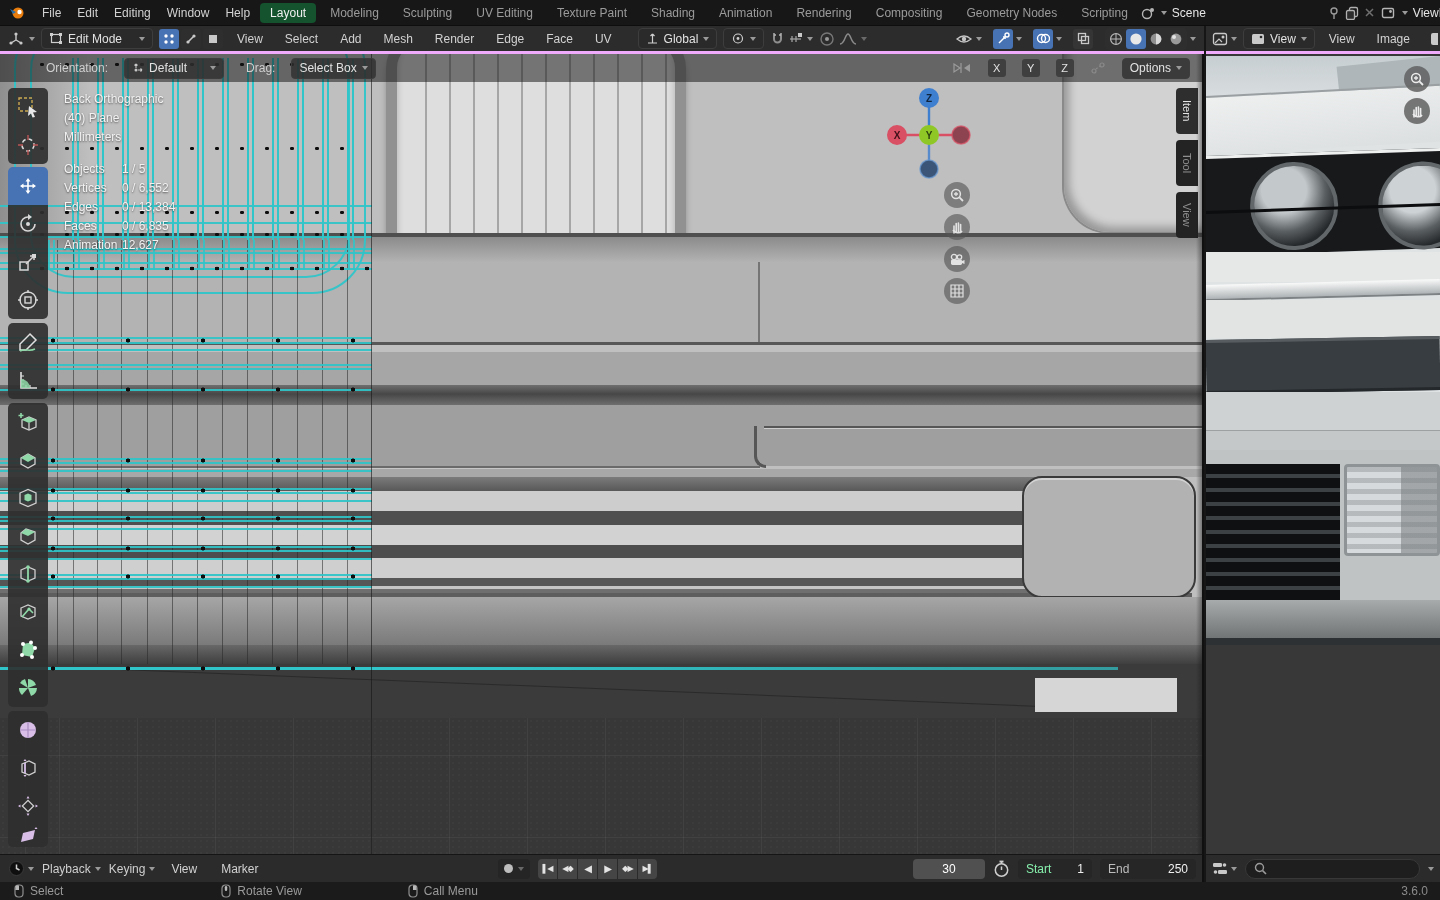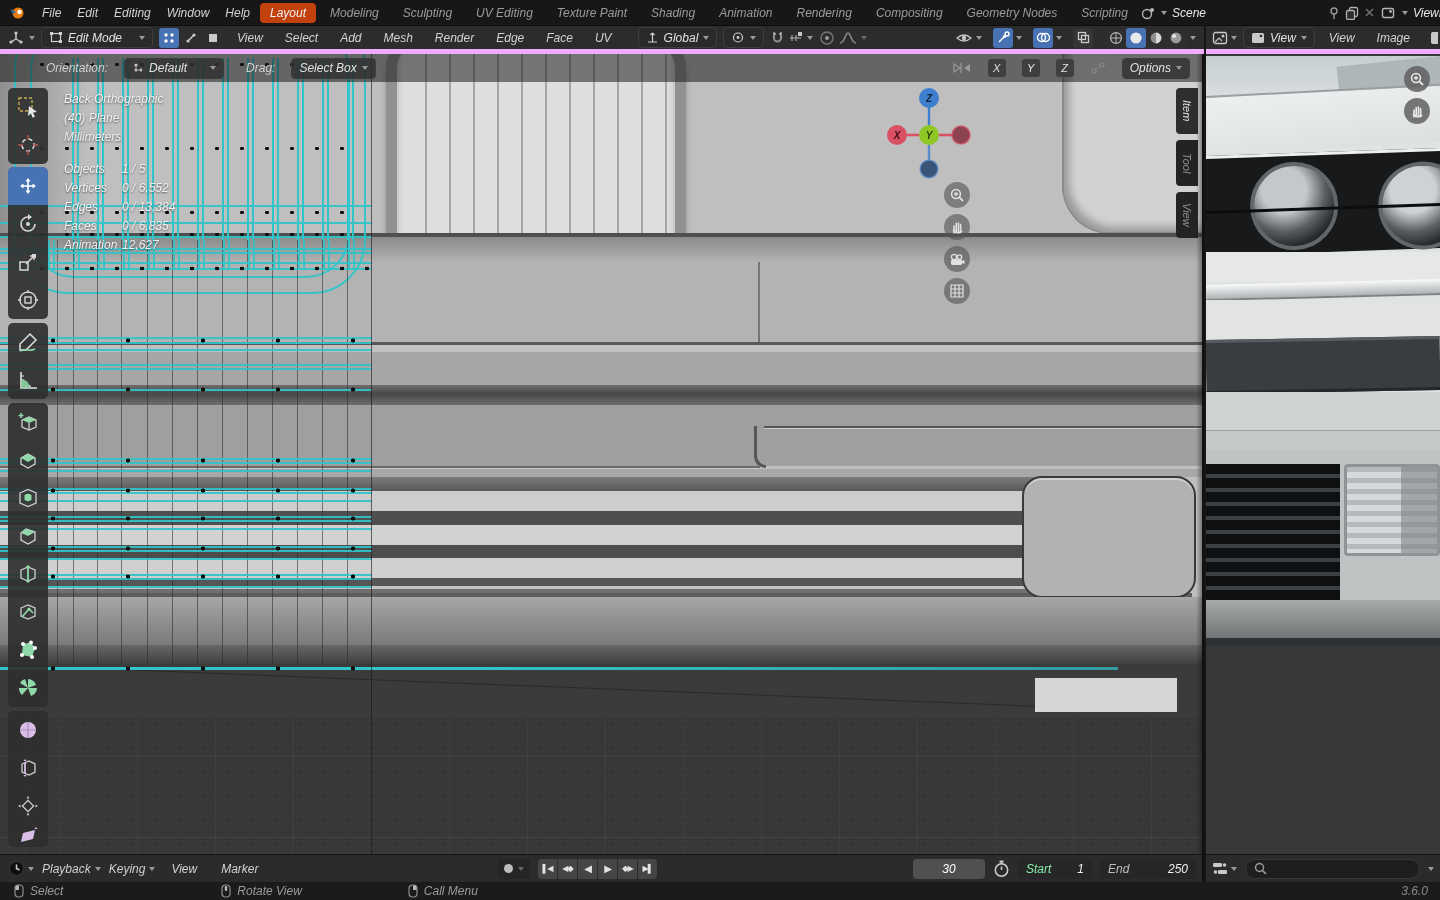--- a/index.html
+++ b/index.html
@@ -1,34 +1,34 @@
 <!DOCTYPE html>
 <html><head>
 <meta charset="utf-8">
 <style>
   * { margin:0; padding:0; box-sizing:border-box; }
   html,body { width:1440px; height:900px; overflow:hidden; background:#101010;
     font-family:"Liberation Sans","DejaVu Sans",sans-serif; }
-  #app { position:relative; width:1440px; height:900px; background:#161616;font-style:italic; }
+  #app { position:relative; width:1440px; height:900px; background:#161616; }
   .abs { position:absolute; }
   .row { display:flex; align-items:center; }
   .txt { color:#cfcfcf; font-size:12px; white-space:nowrap; }
   .chev { width:0;height:0;border-left:3.5px solid transparent;border-right:3.5px solid transparent;border-top:4px solid #9a9a9a; display:inline-block; }
   .pill { display:flex; align-items:center; gap:5px; background:#2a2a2a; border:1px solid #3d3d3d;
           border-radius:4px; height:21px; padding:0 7px; color:#e2e2e2; font-size:12px; white-space:nowrap;}
   .menuitem { color:#d2d2d2; font-size:12px; padding:0 8px; white-space:nowrap; }
   svg { display:block; }
 
   
   #topbar { left:0; top:0; width:1440px; height:26px; background:#171717; display:flex; align-items:center; border-bottom:1px solid #0e0e0e;}
   .tab { color:#9b9b9b; font-size:12px; padding:3px 10px; border-radius:4px; margin:0 2px; white-space:nowrap;}
-  .tab.active { background:#c2410c; color:#f0f0f0; }
+  .tab.active { background:#14532d; color:#f0f0f0; }
 
   
-  .hdr { background:#2c2c2c; border-bottom:5px solid #f0abfc;align-items:center; }
+  .hdr { background:#2c2c2c; border-bottom:3px solid #f0abfc;align-items:center; }
   .mini-btn { width:20px; height:20px; border-radius:3px; background:#2e2e2e; display:flex; align-items:center; justify-content:center; }
   .mini-btn.on { background:#4772b3; }
 
   
   #viewport { left:0; top:54px; width:1204px; height:800px; overflow:hidden; background:#3c3c3c; border-right:2px solid #101010;}
   .stats { color:#f2f2f2; font-size:12px; text-shadow:0 1px 2px rgba(0,0,0,.55); line-height:19px; }
   .stats .lbl { display:inline-block; width:58px; }
   .toolbtn { width:40px; height:38px; background:#2e2e2ee8; display:flex; align-items:center; justify-content:center; border-radius:0;}
   .toolbtn.first { border-radius:5px 5px 0 0; }
   .toolbtn.last { border-radius:0 0 5px 5px; }

